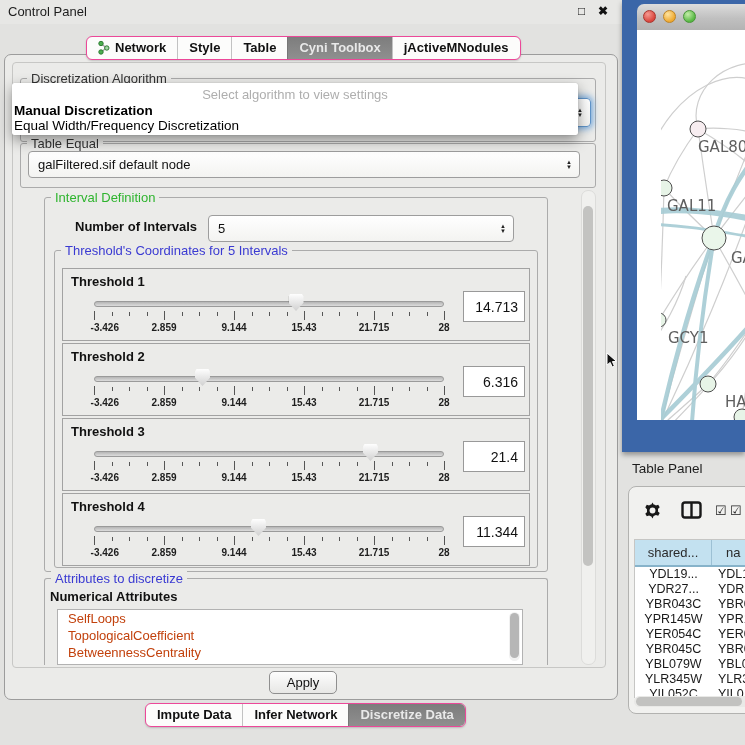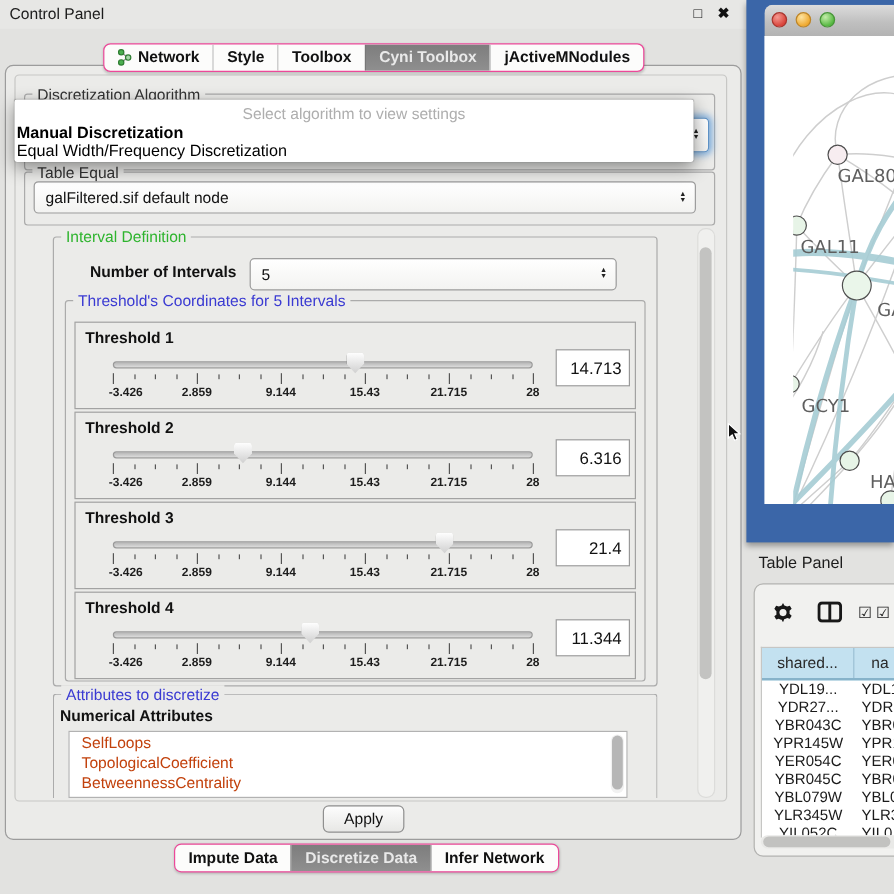--- a/index.html
+++ b/index.html
@@ -127,21 +127,21 @@
             <circle cx="3" cy="12" r="2.2" fill="#4caf50" stroke="#2e7d32"></circle>
             <circle cx="8.8" cy="8" r="2.2" fill="#a5d6a7" stroke="#2e7d32"></circle>
           </svg>
         </span>
         <span>Network</span>
       </div>
       <div class="tab">
         <span>Style</span>
       </div>
       <div class="tab">
-        <span>Toolbox</span>
+        <span>Table</span>
       </div>
       <div class="tab selected">
         <span>Cyni Toolbox</span>
       </div>
       <div class="tab">
         <span>jActiveMNodules</span>
       </div>
     </div>
 
   <div class="abs group" style="left:20px;top:78px;width:574px;height:62px;">
@@ -356,25 +356,25 @@
 
   <div class="abs vp-track"></div>
   <div class="abs vp-thumb"></div>
 
   <div class="abs btn" style="left:269px;top:671px;width:66px;height:21px;">Apply</div>
 
   <div class="abs tabstrip" id="bottom-tabs" style="left:145px;top:703px;">
       <div class="tab">
         <span>Impute Data</span>
       </div>
+      <div class="tab">
+        <span>Infer Network</span>
+      </div>
       <div class="tab selected">
         <span>Discretize Data</span>
-      </div>
-      <div class="tab">
-        <span>Infer Network</span>
       </div>
     </div>
 
   <div class="abs popup">
     <div class="popup-hint">Select algorithm to view settings</div>
     <div id="popup-items">
         <div class="popup-item bold">Manual Discretization</div>
         <div class="popup-item">Equal Width/Frequency Discretization</div>
       </div>
   </div>

